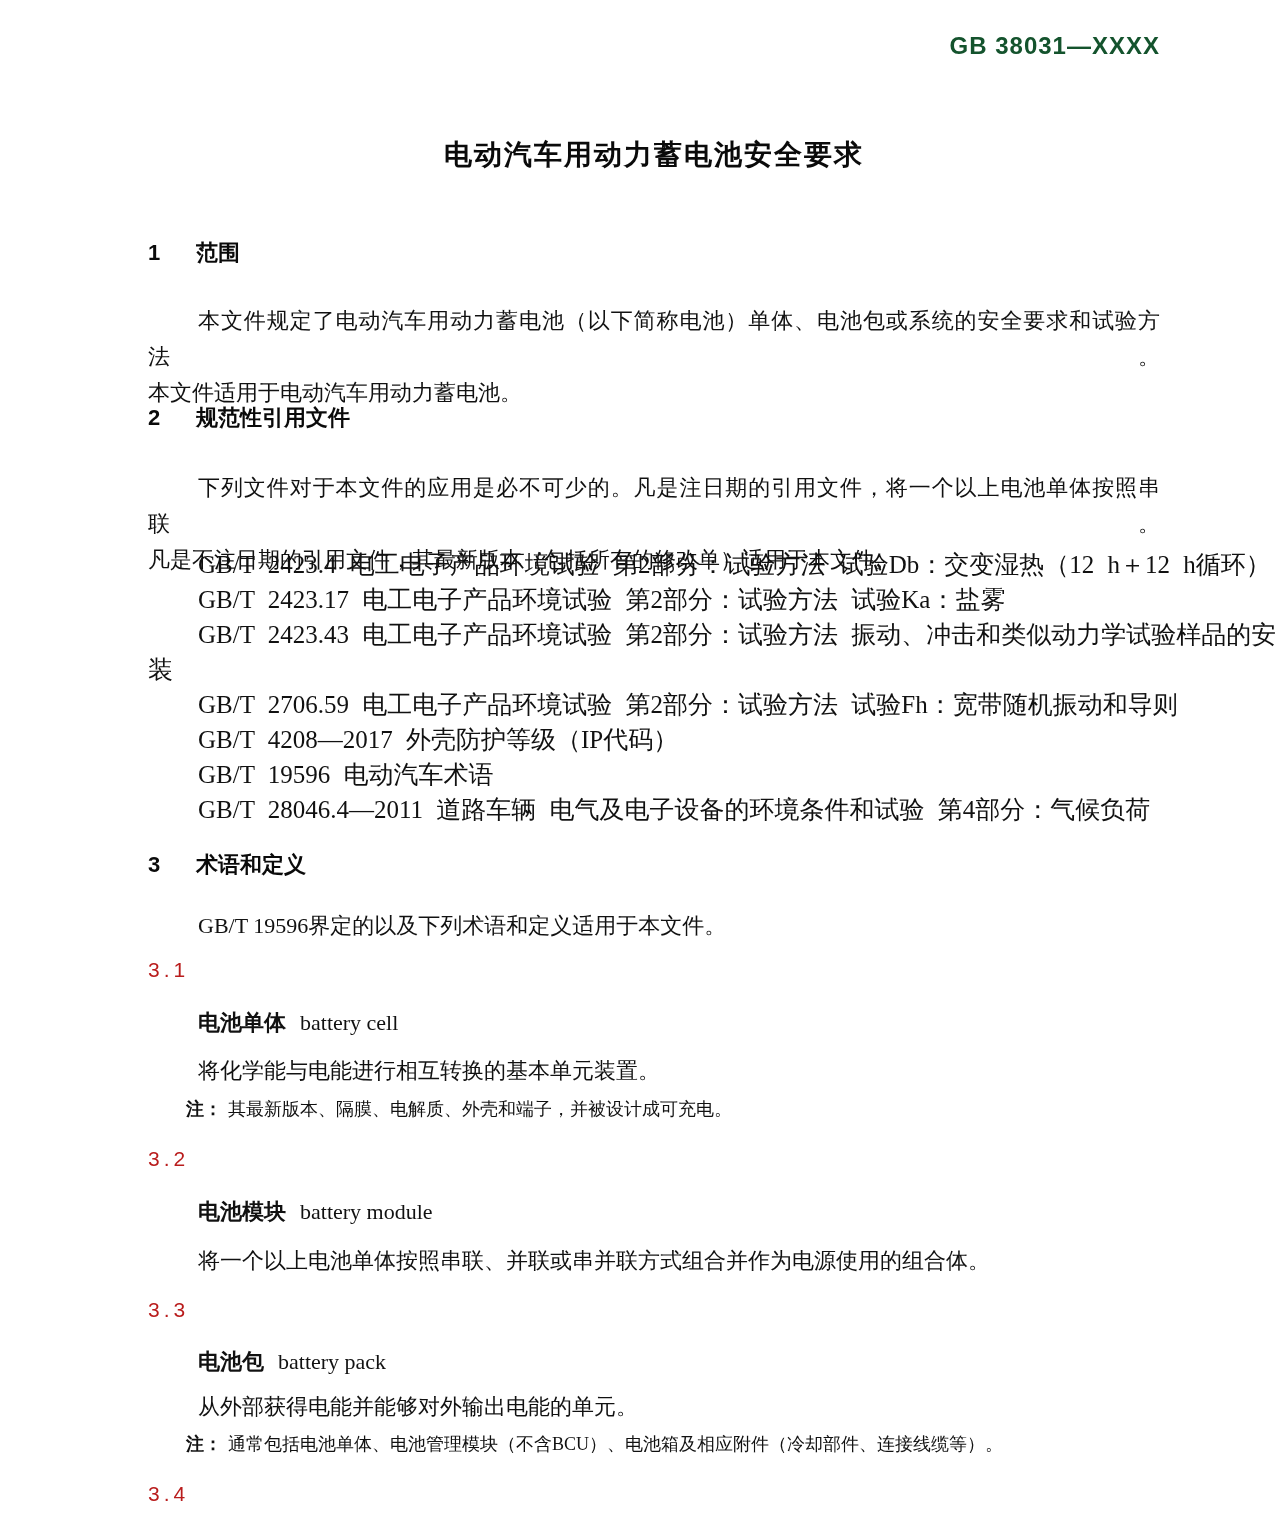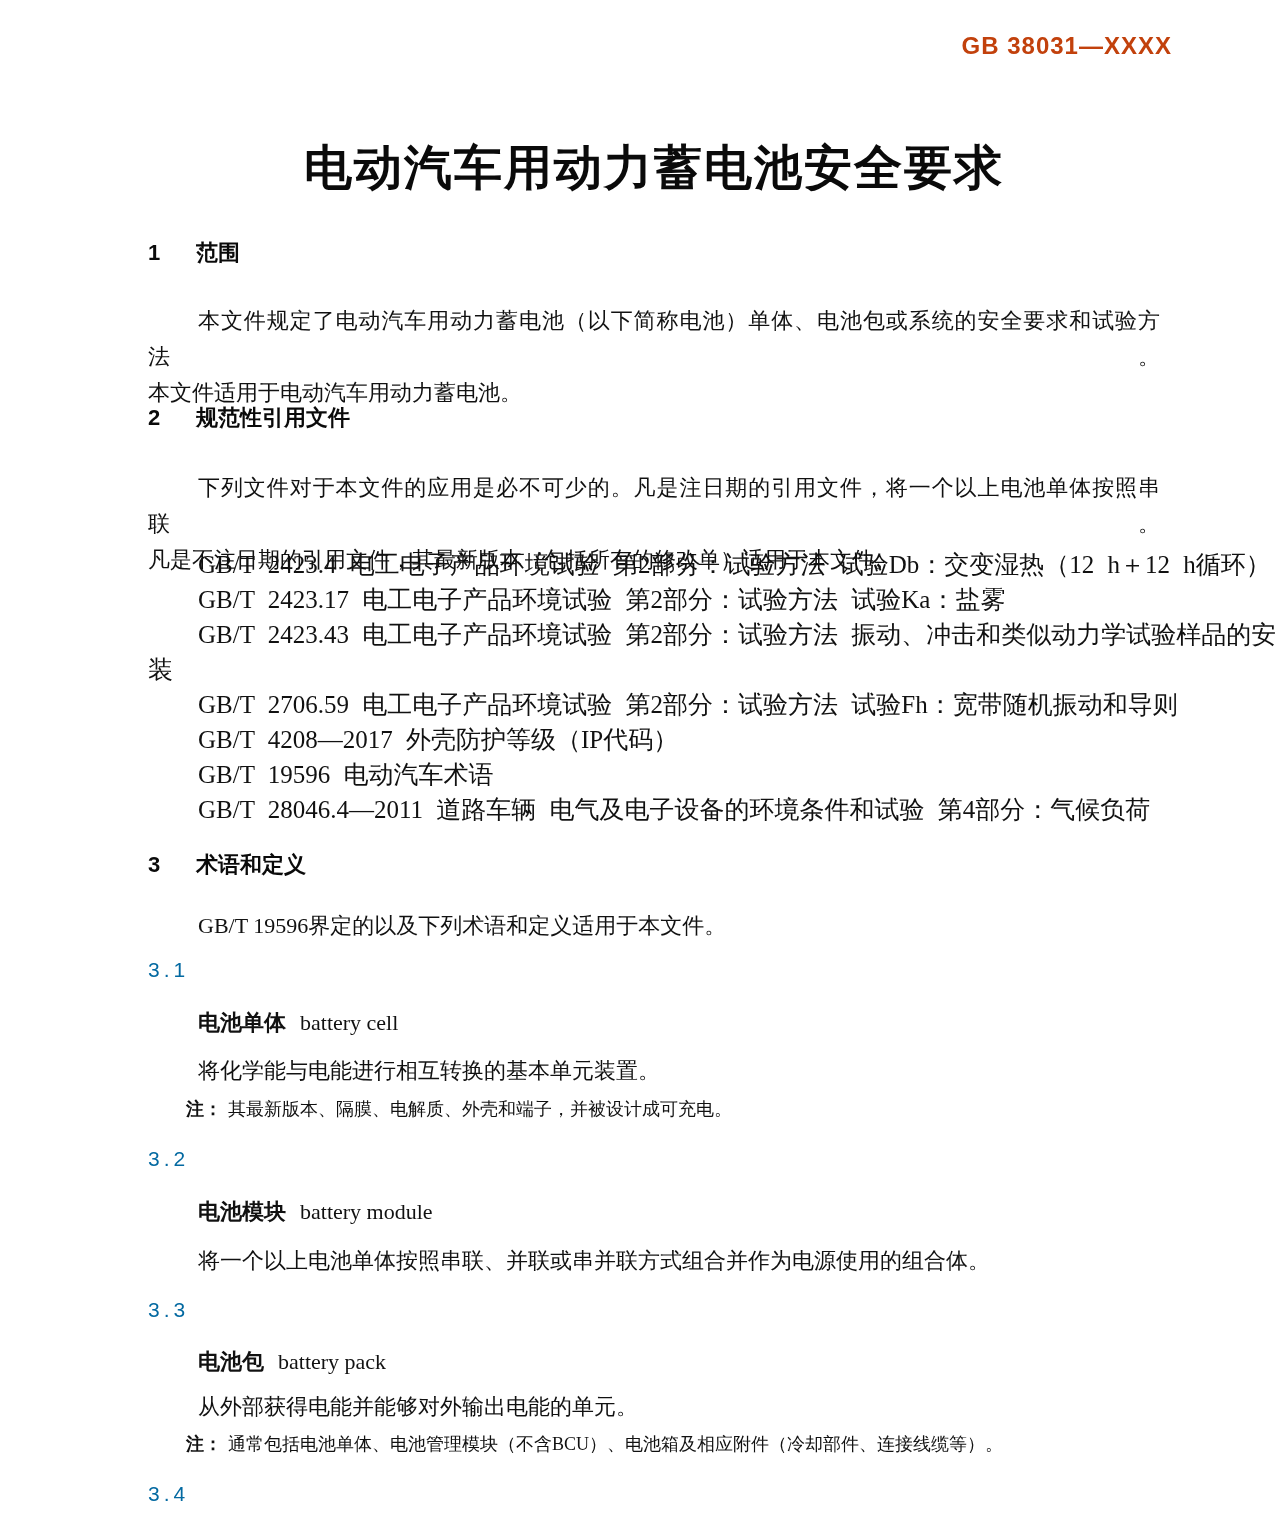--- a/index.html
+++ b/index.html
@@ -8,50 +8,50 @@
     width:1280px; height:1519px;
     margin:0 auto;
     background:#ffffff;
     color:#111111;
     font-family:"Liberation Serif","DejaVu Serif",serif;
     overflow:hidden;
   }
   .blk { position:absolute; left:148px; width:1012px; }
 
   .doc-number {
-    position:absolute; top:32px; right:108px;
+    position:absolute; top:32px; right:120px;
     font-family:"Liberation Sans","DejaVu Sans",sans-serif;
     font-weight:bold; font-size:24px; letter-spacing:1px;
-    color:#c2410c;
+    color:#14532d;
   }
   .title {
     position:absolute; top:136px; left:148px; width:1012px;
     margin:0; text-align:center;
     font-family:"Liberation Sans","DejaVu Sans",sans-serif;
-    font-weight:bold; font-size:48px; letter-spacing:2px;
+    font-weight:bold; font-size:28px; letter-spacing:2px;
     color:#0a0a0a;
   }
   .heading {
     font-family:"Liberation Sans","DejaVu Sans",sans-serif;
     font-weight:bold; font-size:22px; color:#0a0a0a;
   }
   .heading .hn { display:inline-block; min-width:30px; margin-right:18px; }
 
   .para { font-size:22px; line-height:36px; text-align:justify; }
   .para .ln { display:block; }
   .indent { text-indent:50px; }
   .jl { text-align-last:justify; }
 
   .refs { font-size:25px; line-height:35px; }
   .refs .ref { display:block; padding-left:50px; word-spacing:7px; white-space:nowrap; }
   .refs .ref.cont { padding-left:0; }
 
   .clause-num {
     font-family:"Liberation Sans","DejaVu Sans",sans-serif;
-    font-size:21px; letter-spacing:4px; color:#0369a1;
+    font-size:21px; letter-spacing:4px; color:#b91c1c;
   }
   .term-line { padding-left:50px; font-size:22px; }
   .term-line .zh {
     font-family:"Liberation Sans","DejaVu Sans",sans-serif;
     font-weight:bold; margin-right:14px;
   }
   .term-line .en { font-size:22px; }
   .def { padding-left:50px; font-size:22px; }
   .note { padding-left:38px; font-size:18px; }
   .note .nl {

